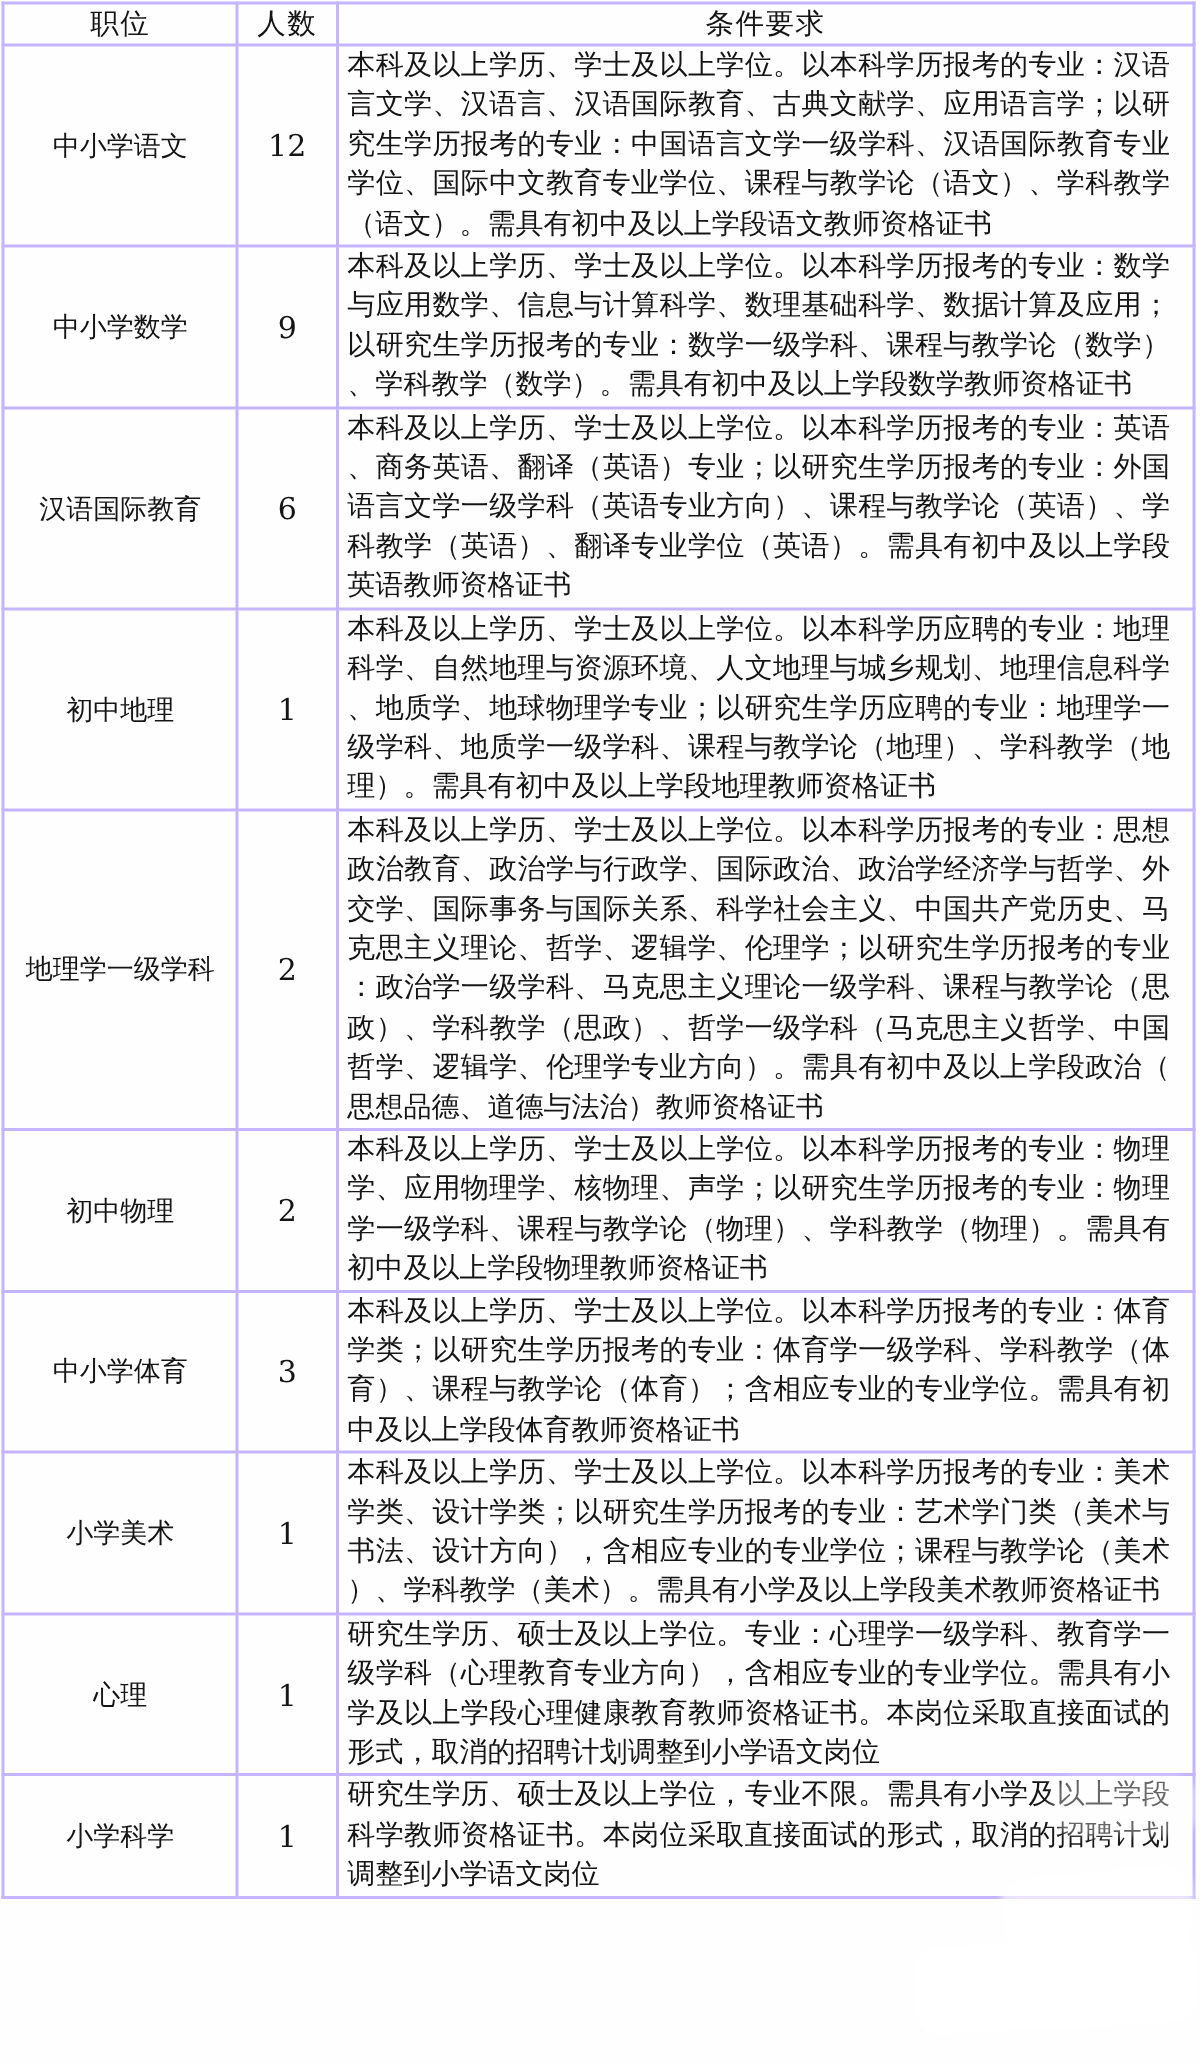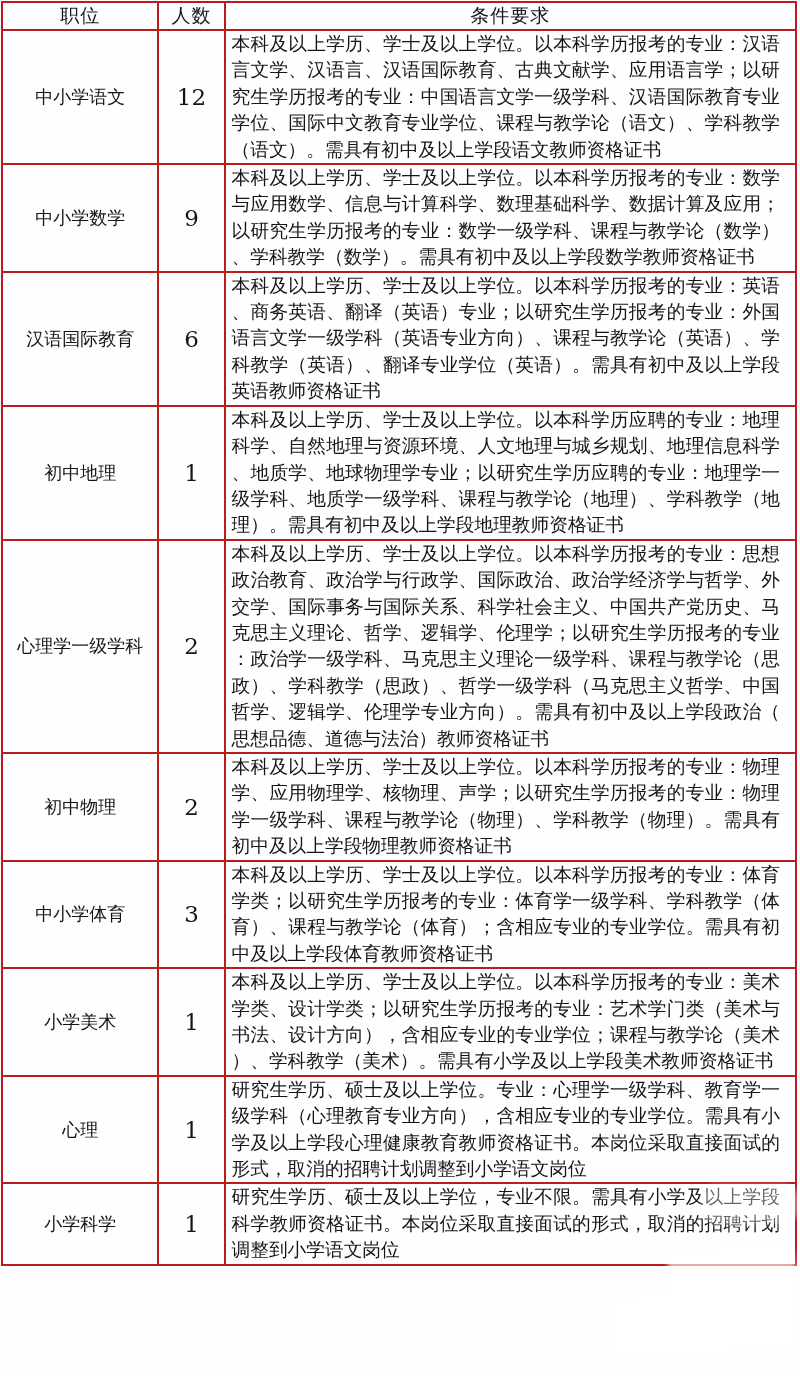--- a/index.html
+++ b/index.html
@@ -13,42 +13,42 @@
     color: #151515;
   }
   table.recruit {
     border-collapse: collapse;
     table-layout: fixed;
     width: 796px;
     margin: 1px auto 0 1px;
   }
   table.recruit th,
   table.recruit td {
-    border: 2px solid #b91c1c;
+    border: 2px solid #c4b5fd;
   }
   th.h-cell {
     font-weight: normal;
     font-size: 19px;
     height: 25px;
     text-align: center;
     vertical-align: middle;
     padding: 0;
     letter-spacing: 1px;
   }
   td.c-pos {
     text-align: center;
     vertical-align: middle;
     font-size: 18px;
     white-space: nowrap;
     padding: 0 1px;
   }
   td.c-num {
     text-align: center;
     vertical-align: middle;
-    font-size: 23px;
+    font-size: 20px;
     padding: 0;
   }
   td.c-req {
     font-size: 18.7px;
     line-height: 26.4px;
     vertical-align: middle;
     text-align: justify;
     text-justify: inter-character;
     word-break: break-all;
     line-break: anywhere;
@@ -100,21 +100,21 @@
         <td class="c-pos">汉语国际教育</td>
         <td class="c-num">6</td>
         <td class="c-req">本科及以上学历、学士及以上学位。以本科学历报考的专业：英语、商务英语、翻译（英语）专业；以研究生学历报考的专业：外国语言文学一级学科（英语专业方向）、课程与教学论（英语）、学科教学（英语）、翻译专业学位（英语）。需具有初中及以上学段英语教师资格证书</td>
       </tr>
       <tr>
         <td class="c-pos">初中地理</td>
         <td class="c-num">1</td>
         <td class="c-req">本科及以上学历、学士及以上学位。以本科学历应聘的专业：地理科学、自然地理与资源环境、人文地理与城乡规划、地理信息科学、地质学、地球物理学专业；以研究生学历应聘的专业：地理学一级学科、地质学一级学科、课程与教学论（地理）、学科教学（地理）。需具有初中及以上学段地理教师资格证书</td>
       </tr>
       <tr>
-        <td class="c-pos">心理学一级学科</td>
+        <td class="c-pos">地理学一级学科</td>
         <td class="c-num">2</td>
         <td class="c-req">本科及以上学历、学士及以上学位。以本科学历报考的专业：思想政治教育、政治学与行政学、国际政治、政治学经济学与哲学、外交学、国际事务与国际关系、科学社会主义、中国共产党历史、马克思主义理论、哲学、逻辑学、伦理学；以研究生学历报考的专业：政治学一级学科、马克思主义理论一级学科、课程与教学论（思政）、学科教学（思政）、哲学一级学科（马克思主义哲学、中国哲学、逻辑学、伦理学专业方向）。需具有初中及以上学段政治（思想品德、道德与法治）教师资格证书</td>
       </tr>
       <tr>
         <td class="c-pos">初中物理</td>
         <td class="c-num">2</td>
         <td class="c-req">本科及以上学历、学士及以上学位。以本科学历报考的专业：物理学、应用物理学、核物理、声学；以研究生学历报考的专业：物理学一级学科、课程与教学论（物理）、学科教学（物理）。需具有初中及以上学段物理教师资格证书</td>
       </tr>
       <tr>
         <td class="c-pos">中小学体育</td>

